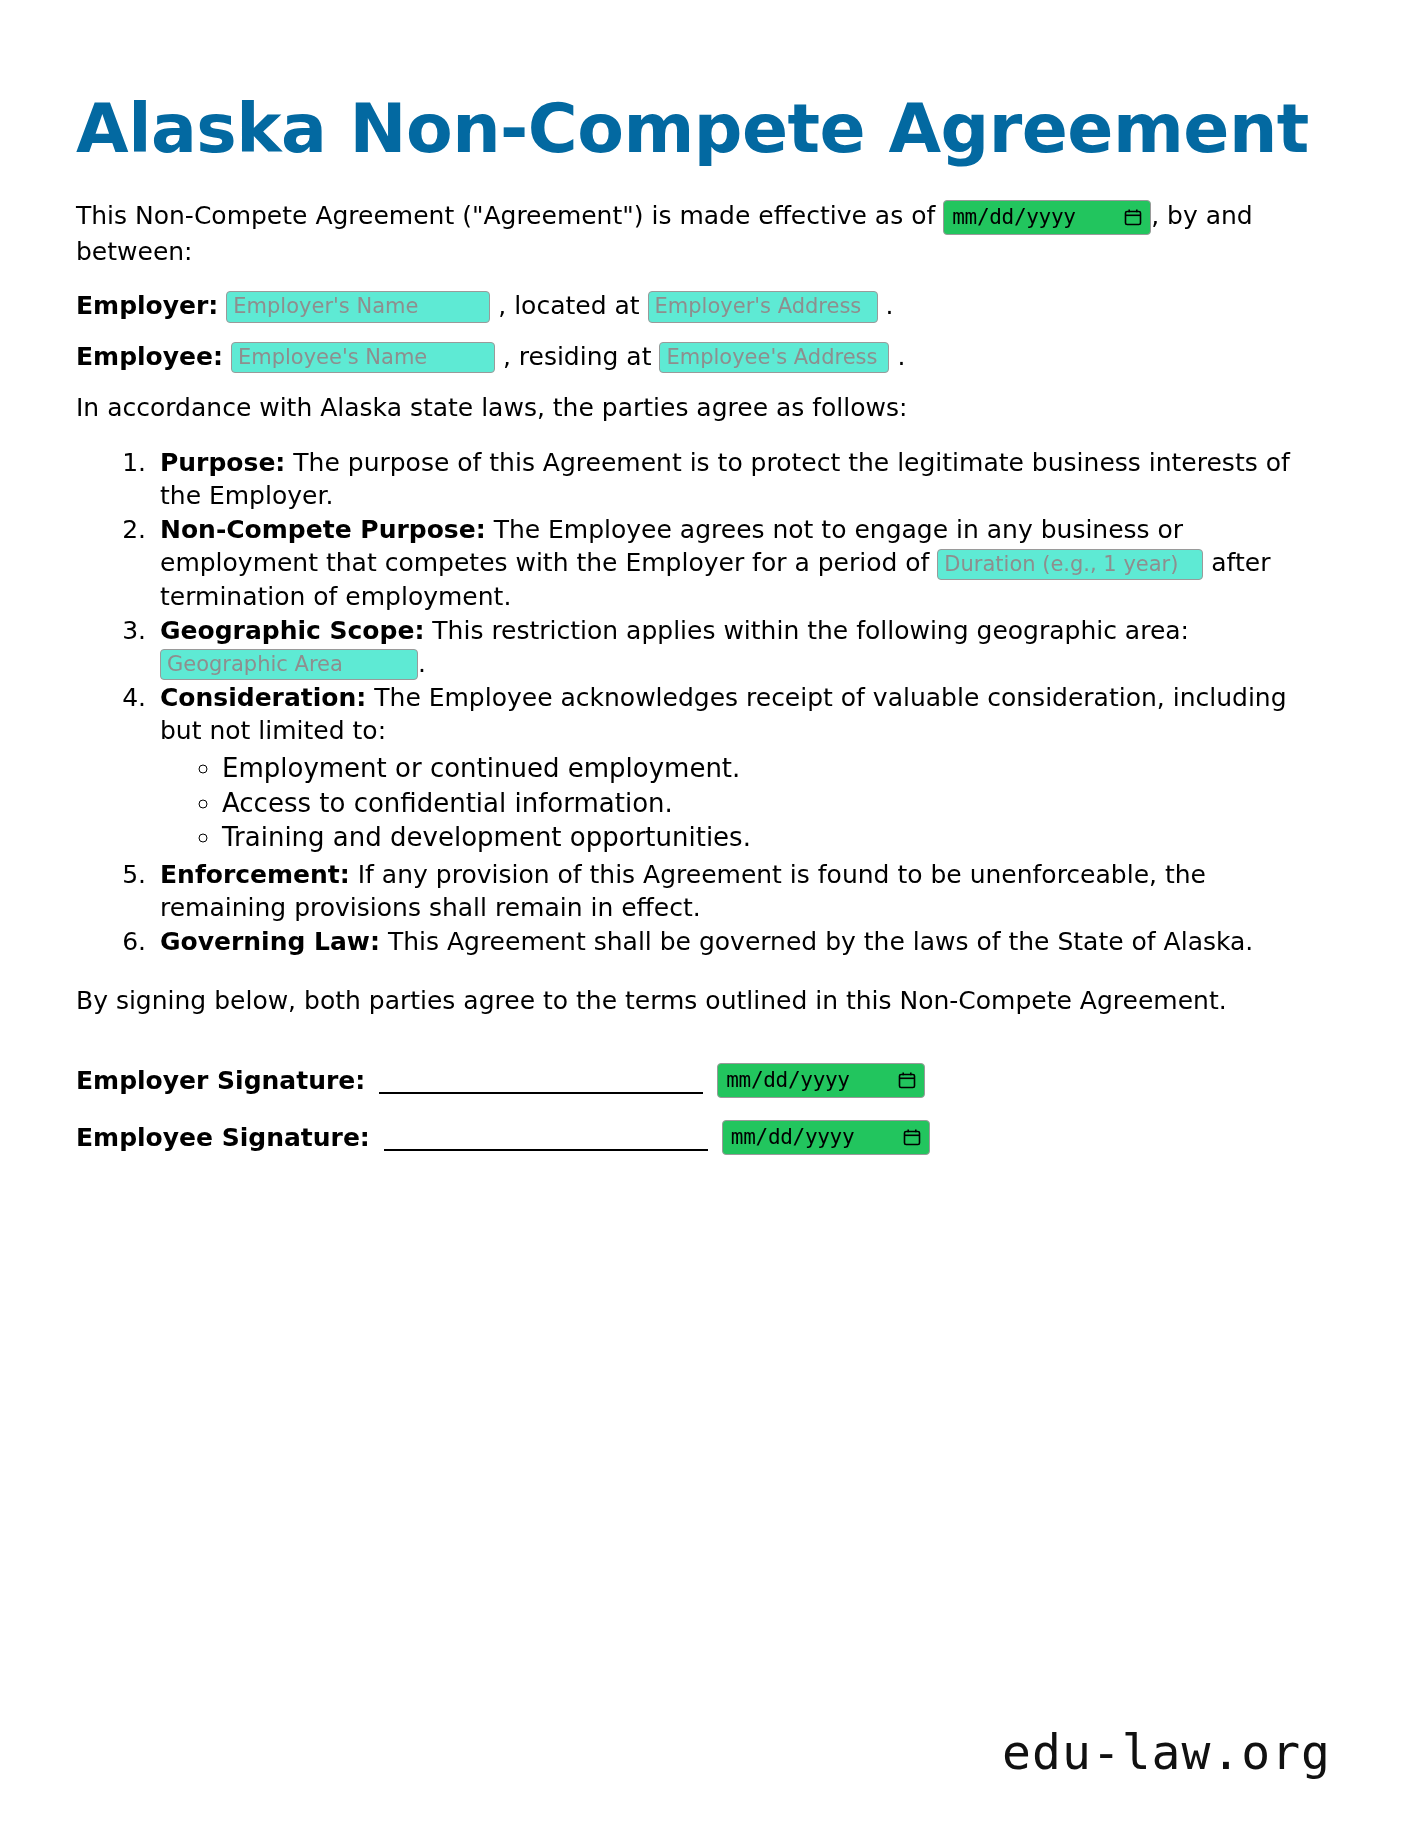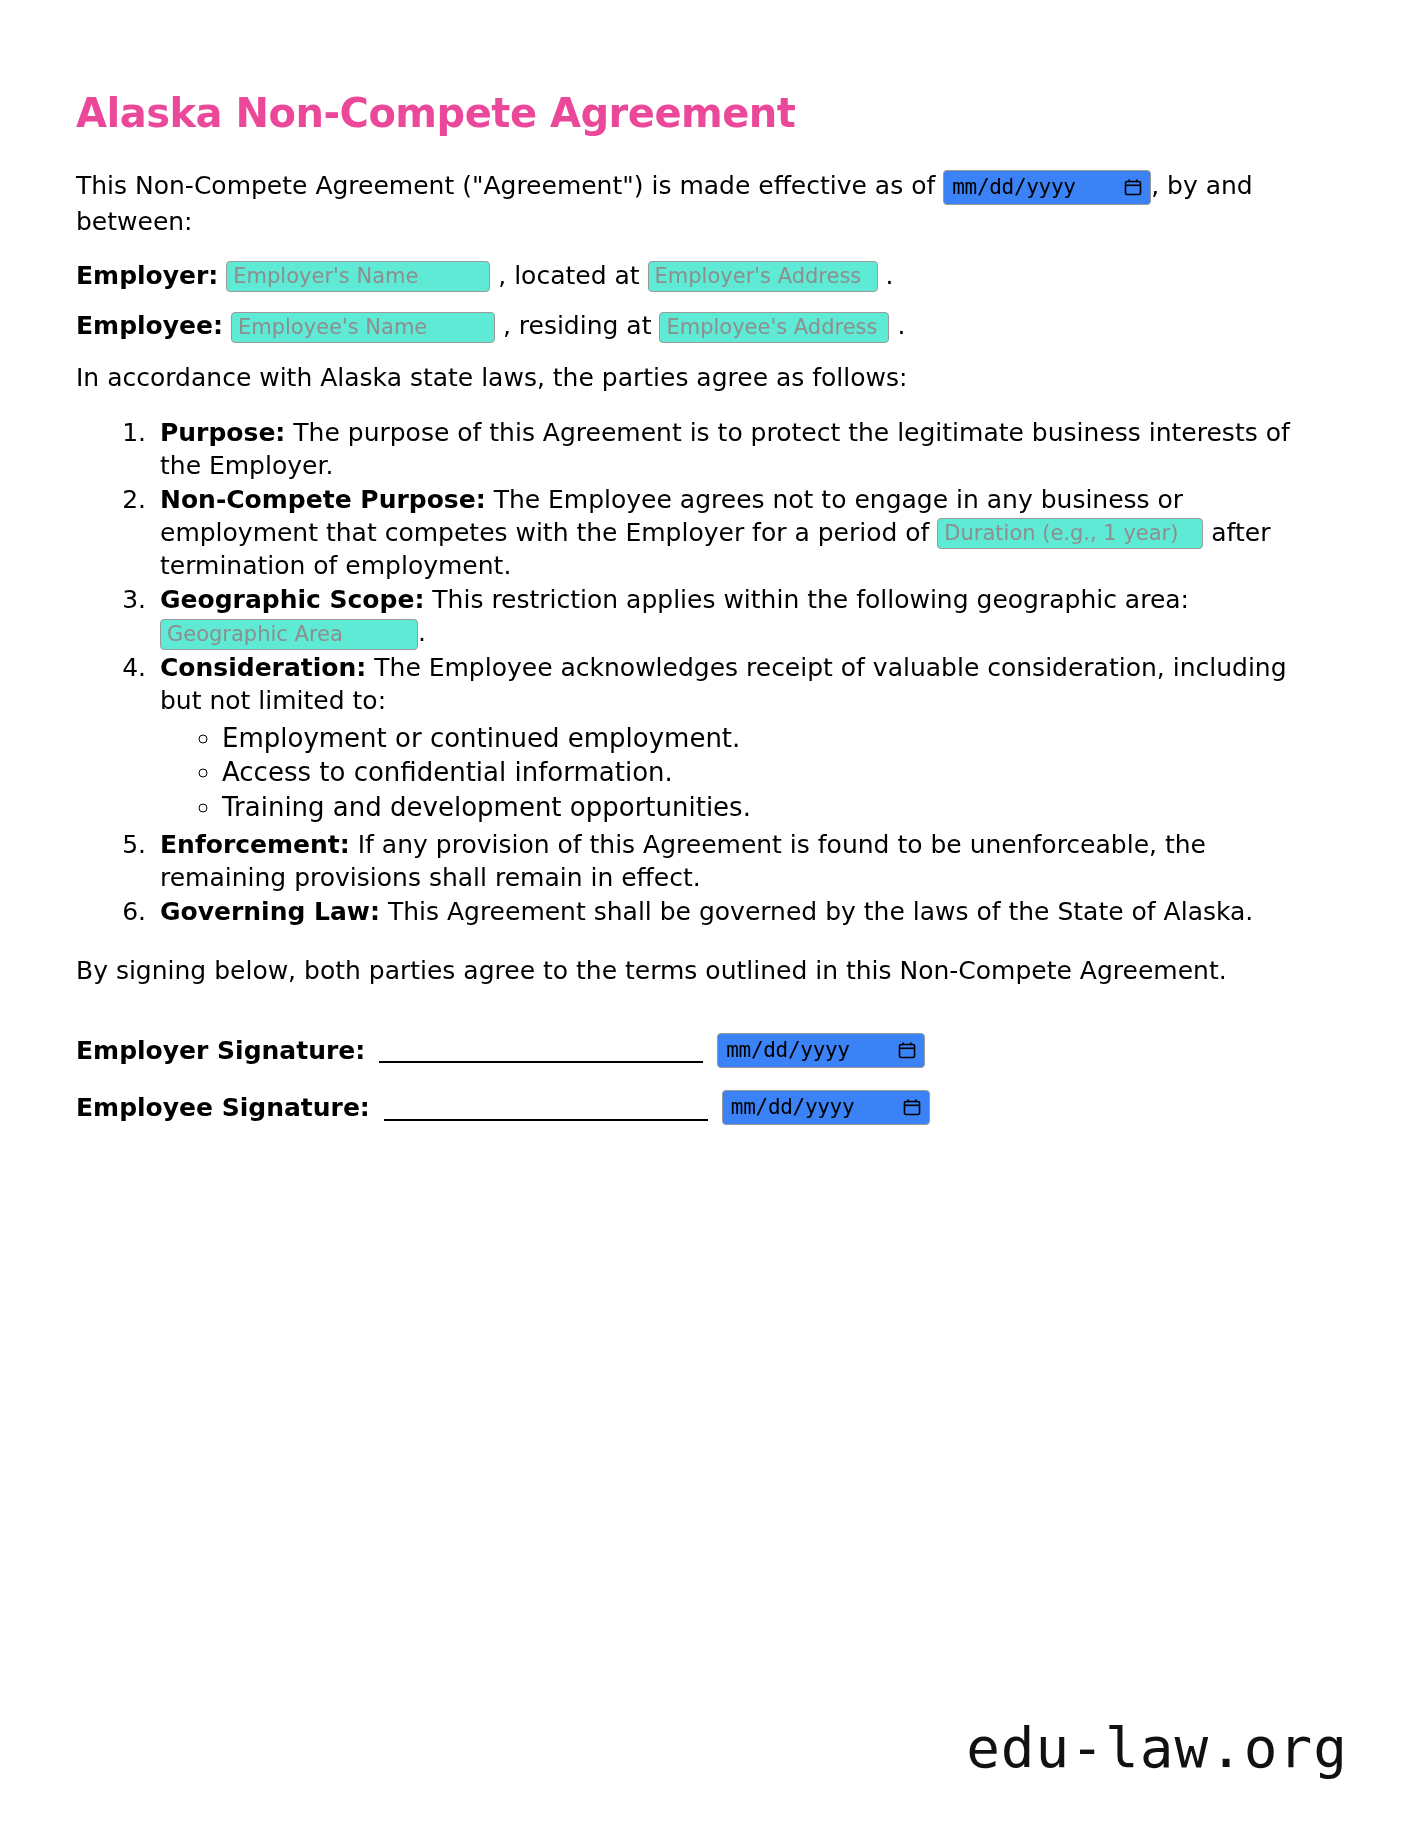--- a/index.html
+++ b/index.html
@@ -18,26 +18,26 @@
   }
   .page {
     width: 1416px;
     min-height: 1832px;
     padding: 72px 76px 40px 76px;
     position: relative;
   }
 
   h1.doc-title {
     font-family: "DejaVu Sans", "Liberation Sans", sans-serif;
-    font-size: 40px;
+    font-size: 68px;
     font-weight: bold;
     letter-spacing: -0.5px;
     margin: 20px 0 34px 0;
     line-height: 1.08;
-    color: #ec4899;
+    color: #0369a1;
   }
 
   p.body-text {
     font-size: 25px;
     line-height: 1.32;
     margin: 0 0 22px 0;
     color: #000;
   }
 
   .intro-para {
@@ -80,21 +80,21 @@
   
   .date-box {
     display: inline-flex;
     align-items: center;
     justify-content: space-between;
     font-family: "DejaVu Sans Mono", "Liberation Mono", monospace;
     font-size: 21px;
     color: #000;
     border: 1px solid #9a9a9a;
     border-radius: 4px;
-    background: #3b82f6;
+    background: #22c55e;
     padding: 4px 8px 5px 8px;
     vertical-align: middle;
     line-height: 1.15;
   }
   .date-box .dtext { letter-spacing: -0.3px; }
   .date-box .cal-ic {
     margin-left: 14px;
     display: inline-flex;
     align-items: center;
   }
@@ -143,24 +143,24 @@
   .sig-line {
     display: inline-block;
     border-bottom: 2px solid #000;
     height: 26px;
     width: 324px;
     margin: 0 14px 0 14px;
   }
 
   .watermark {
     position: absolute;
-    right: 68px;
+    right: 85px;
     bottom: 52px;
     font-family: "DejaVu Sans Mono", "Liberation Mono", monospace;
-    font-size: 56px;
+    font-size: 48px;
     letter-spacing: 1px;
     color: #111;
   }
 </style>
 </head>
 <body>
 
 <div class="page">
 
   <h1 class="doc-title">Alaska Non-Compete Agreement</h1>

